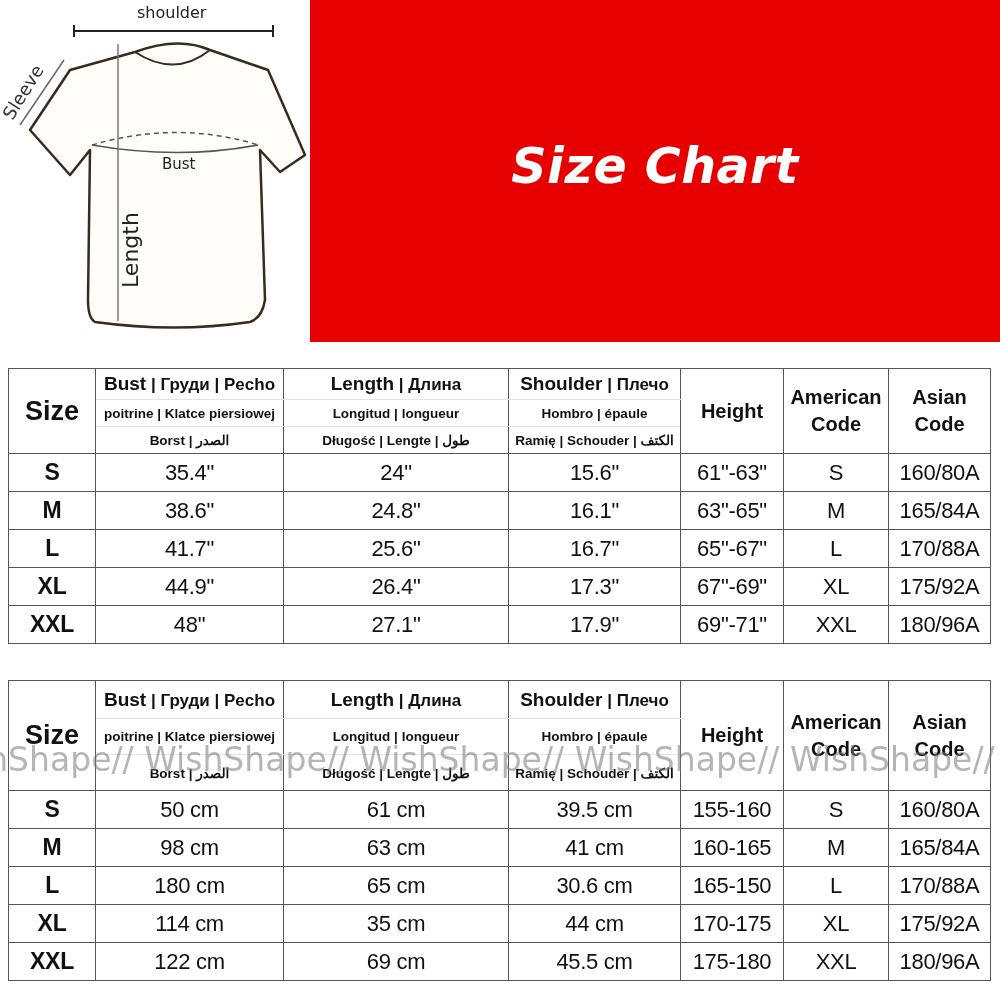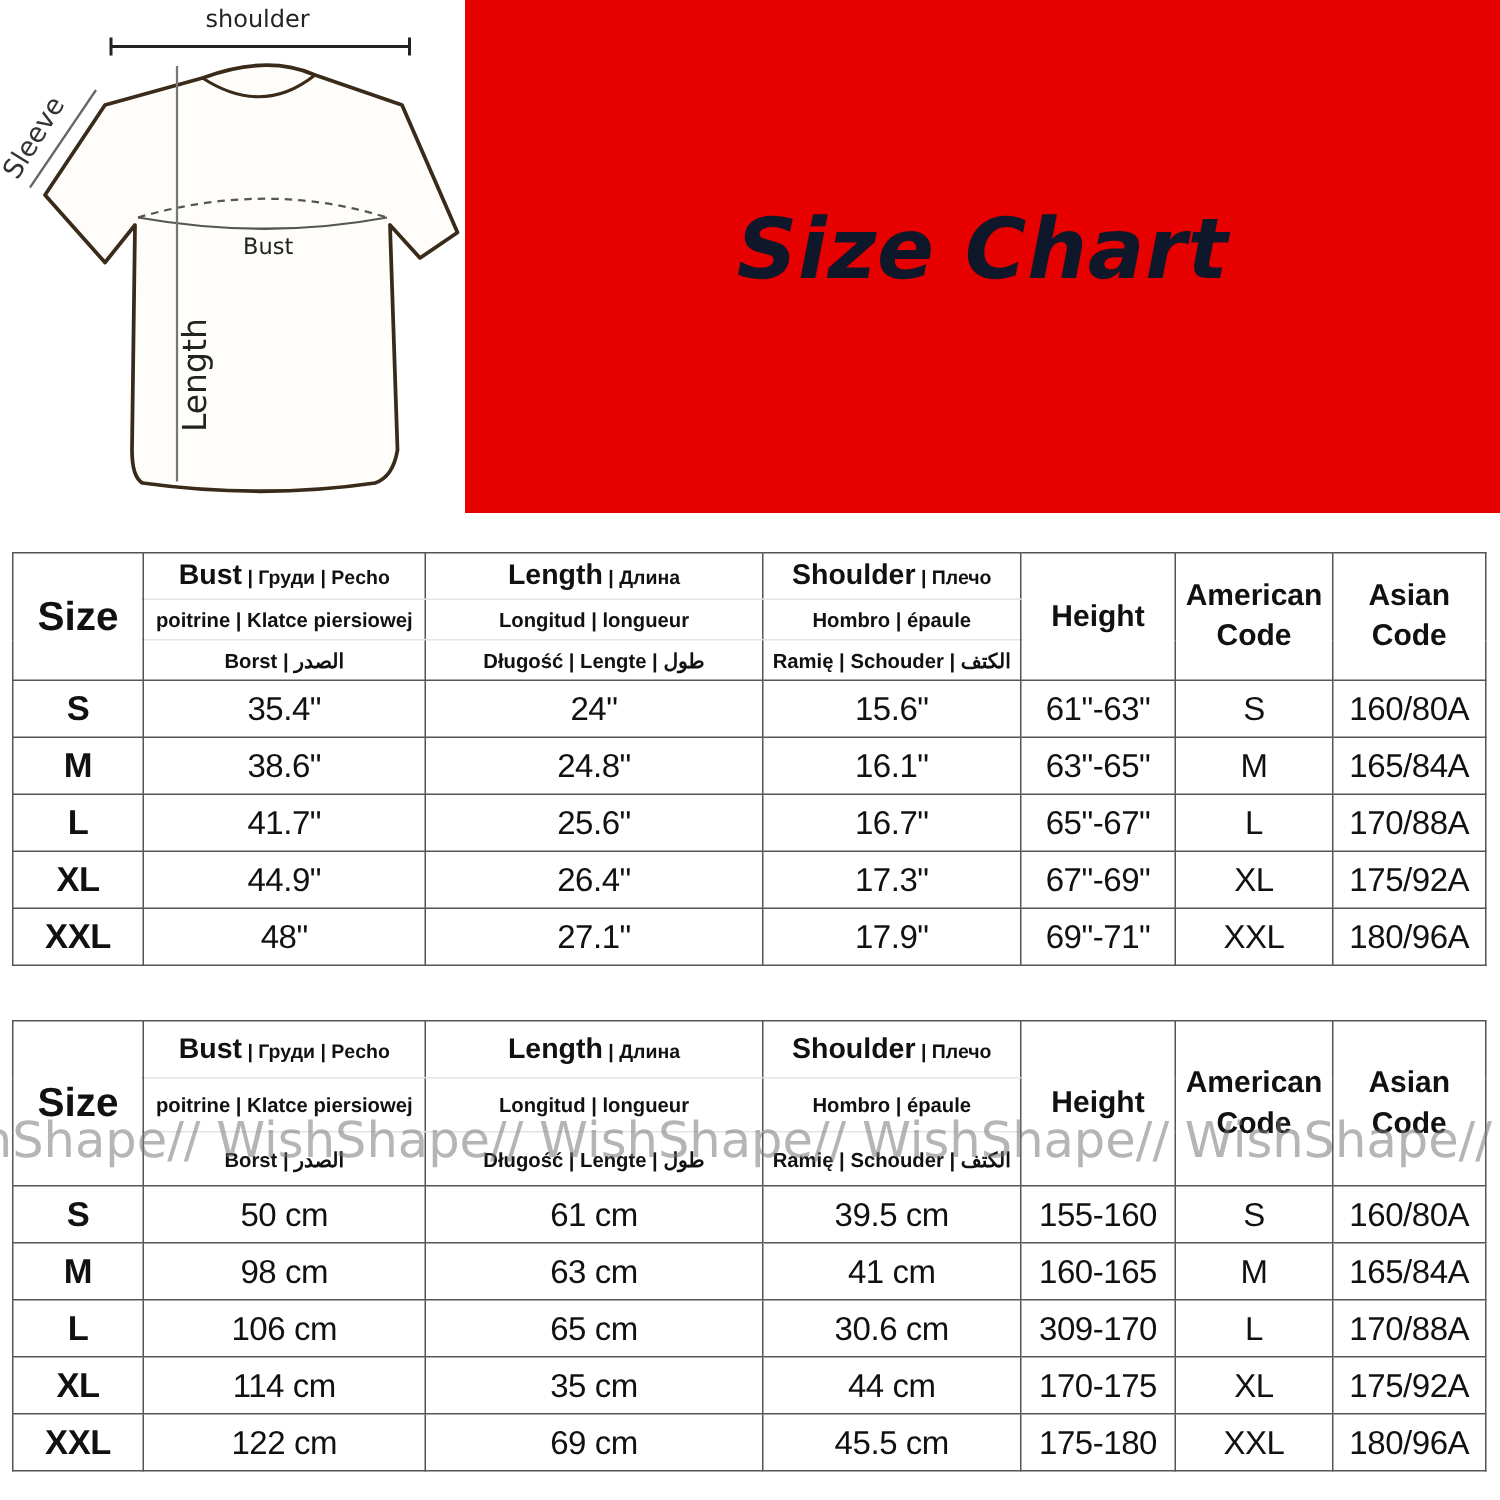--- a/index.html
+++ b/index.html
@@ -2,30 +2,30 @@
 <html><head>
 <meta charset="utf-8">
 <style>
   * { box-sizing: border-box; margin: 0; padding: 0; }
   html, body { width: 1000px; height: 1000px; background: #ffffff; overflow: hidden; }
   body { position: relative; font-family: "Liberation Sans", sans-serif; color: #111; }
 
   .diagram { position: absolute; left: 0; top: 0; width: 310px; height: 342px; background: #fff; }
   .banner { position: absolute; left: 310px; top: 0; width: 690px; height: 342px; background: #e60000;
             display: flex; align-items: center; justify-content: center; }
-  .banner-title { color: #0f172a; font-family: "DejaVu Sans", sans-serif; font-style: italic; font-weight: bold;
-                  font-size: 56px; letter-spacing: 0.5px; margin-top: -10px; }
+  .banner-title { color: #ffffff; font-family: "DejaVu Sans", sans-serif; font-style: italic; font-weight: bold;
+                  font-size: 49px; letter-spacing: 0.5px; margin-top: -10px; }
 
   table.chart { position: absolute; left: 8px; width: 982px; border-collapse: collapse; table-layout: fixed; }
   table.chart td { border: 1px solid #555; text-align: center; vertical-align: middle; }
   .t1 { top: 368px; }
   .t2 { top: 680px; }
   .size-hdr { font-size: 27px; font-weight: bold; }
   .big { font-weight: bold; font-size: 19px; }
-  .small { font-weight: bold; font-size: 13px; }
+  .small { font-weight: bold; font-size: 17px; }
   .sub { font-weight: bold; font-size: 13.5px; }
   .single-hdr { font-weight: bold; font-size: 20px; line-height: 27px; }
 
   .row td { font-size: 22px; letter-spacing: -0.3px; }
   .row td.sz { font-weight: bold; font-size: 23px; }
   .t1 .row td { height: 38px; }
   .t2 .row td { height: 38px; }
   .t1 .hdr td.h3 { height: 27px; }
   .t2 .hdr td.h3 { height: 36px; }
 
@@ -209,24 +209,24 @@
     <td class="sz">M</td>
     <td>98 cm</td>
     <td>63 cm</td>
     <td>41 cm</td>
     <td>160-165</td>
     <td>M</td>
     <td>165/84A</td>
   </tr>
   <tr class="row">
     <td class="sz">L</td>
-    <td>106 cm</td>
+    <td>180 cm</td>
     <td>65 cm</td>
     <td>30.6 cm</td>
-    <td>309-170</td>
+    <td>165-150</td>
     <td>L</td>
     <td>170/88A</td>
   </tr>
   <tr class="row">
     <td class="sz">XL</td>
     <td>114 cm</td>
     <td>35 cm</td>
     <td>44 cm</td>
     <td>170-175</td>
     <td>XL</td>

